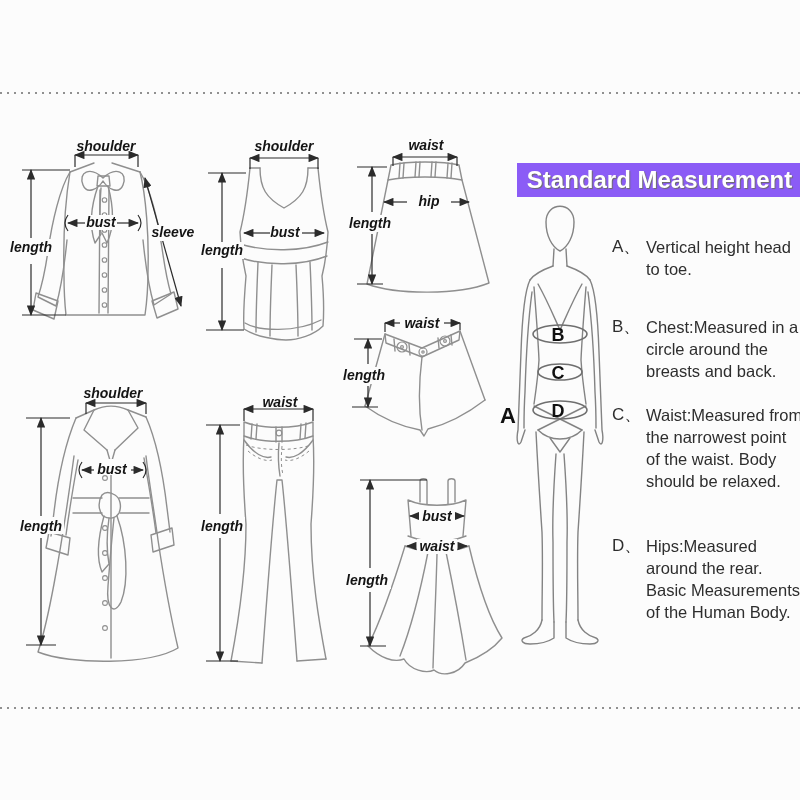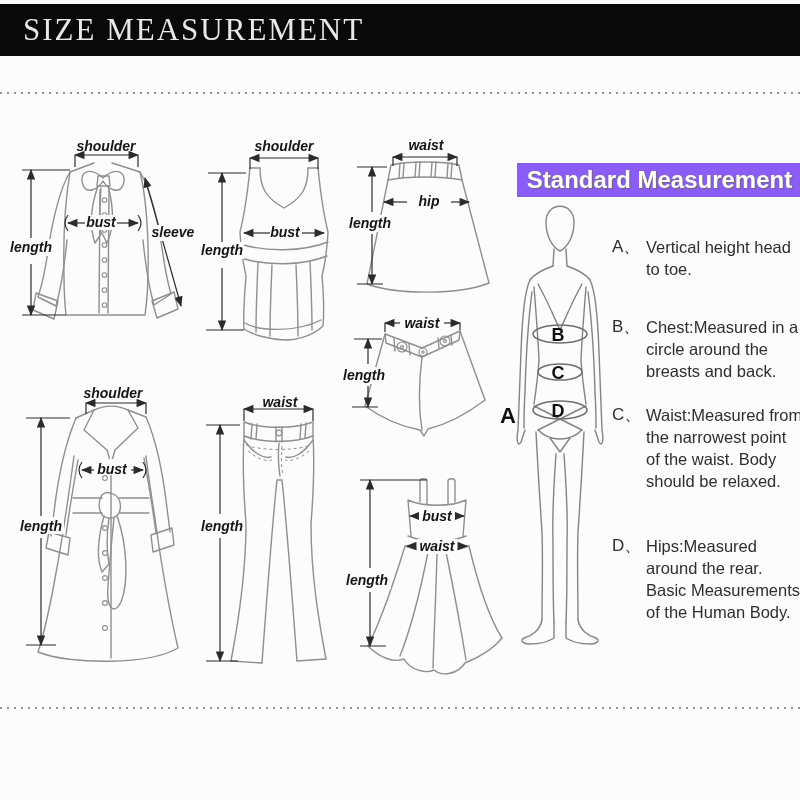--- a/index.html
+++ b/index.html
@@ -51,23 +51,20 @@
 <div class="canvas">
 
   <svg width="1" height="1" style="position:absolute" aria-hidden="true">
     <defs>
       <marker id="ah" viewBox="0 0 10 8" refX="9" refY="4" markerWidth="9" markerHeight="7" orient="auto-start-reverse">
         <path d="M0,0 L10,4 L0,8 Z" fill="#2b2b2b"></path>
       </marker>
     </defs>
   </svg>
 
-  <div class="header-bar">
-    <span class="header-title">SIZE MEASUREMENT</span>
-  </div>
 
   <div class="dotted top"></div>
   <div class="dotted bottom"></div>
 
   <svg class="diagram" style="left:8px;top:136px" width="190" height="210" viewBox="0 0 190 210">
     <g class="ln">
       <path d="M62,36 L86,27 M104,27 L132,36"></path>
       <path d="M62,36 C58,60 55,100 56,140 C56,158 57,170 58,179 L137,179 C139,165 140,150 140,135 C141,100 138,60 132,36"></path>
       <path d="M62,36 C52,52 44,86 40,115 C37,136 33,152 30,161 L48,170 C53,152 57,124 59,104"></path>
       <path d="M28,157 L50,165 L46,183 L25,174 Z"></path>

